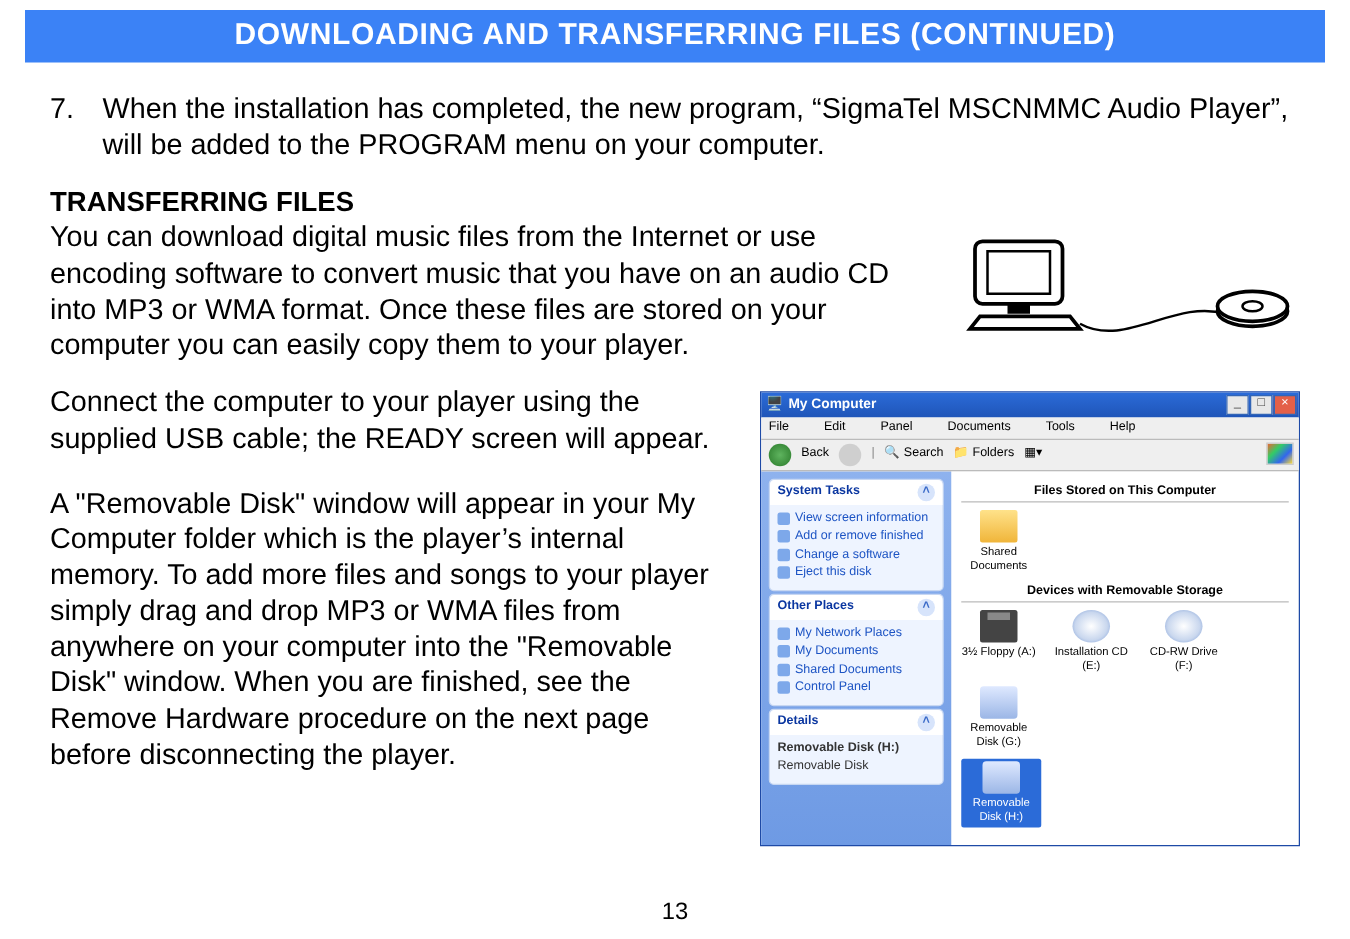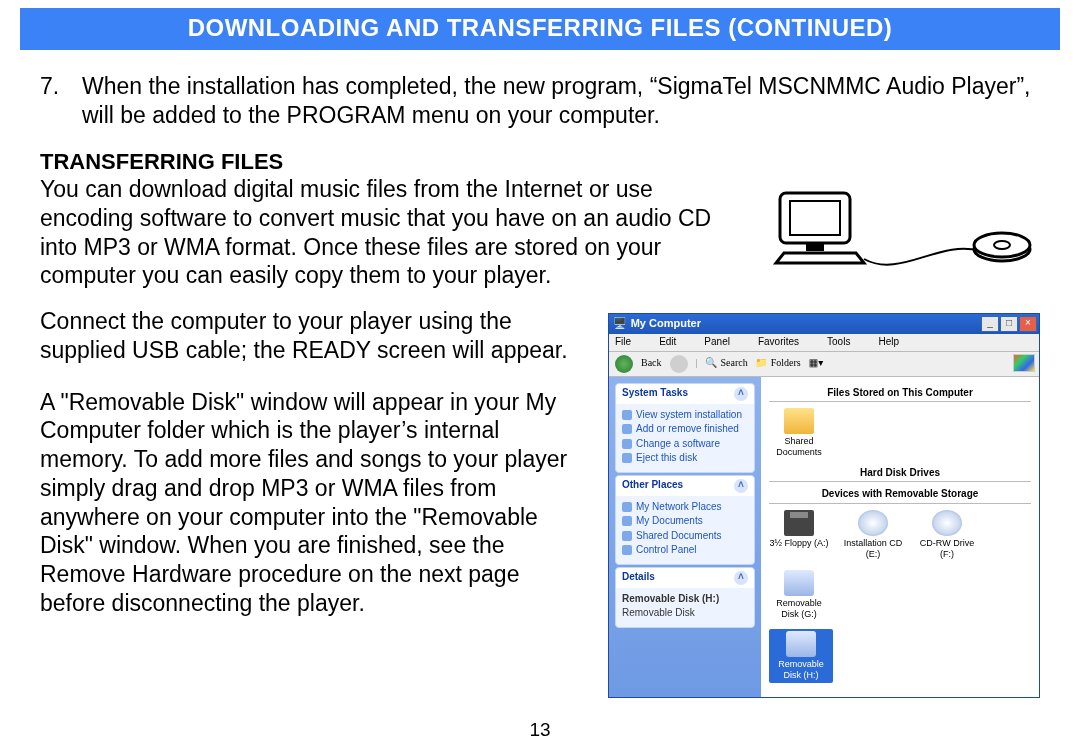--- a/index.html
+++ b/index.html
@@ -105,21 +105,20 @@
     gap: 28px;
   }
   .mc-toolbar {
     background: #efefef;
     padding: 3px 6px;
     border-bottom: 1px solid #bbb;
     display: flex;
     align-items: center;
     gap: 8px;
     position: relative;
-    font-family: Liberation Serif, serif;
   }
   .mc-toolbar .circ {
     width: 18px; height: 18px; border-radius: 50%;
     display: inline-block;
   }
   .mc-toolbar .back { background: radial-gradient(#5fb45f,#2a7a2a); }
   .mc-toolbar .fwd  { background: #cfcfcf; }
   .mc-toolbar .winlogo {
     position: absolute; right: 4px; top: 2px;
     width: 20px; height: 16px;
@@ -260,21 +259,21 @@
           <div class="winbtns">
             <span>_</span>
             <span>□</span>
             <span class="close">×</span>
           </div>
         </div>
         <div class="mc-menu">
           <span>File</span>
           <span>Edit</span>
           <span>Panel</span>
-          <span>Favorites</span>
+          <span>Documents</span>
           <span>Tools</span>
           <span>Help</span>
         </div>
         <div class="mc-toolbar">
           <span class="circ back"></span>
           <span>Back</span>
           <span class="circ fwd"></span>
           <span style="color:#888">|</span>
           <span>🔍 <span>Search</span></span>
           <span>📁 <span>Folders</span></span>
@@ -282,21 +281,21 @@
           <span class="winlogo"></span>
         </div>
         <div class="mc-body">
           <div class="mc-side">
             <div class="mc-panel">
               <div class="mc-phead">
                   <span>System Tasks</span>
                   <span class="chev">˄</span>
                 </div>
               <ul>
-                <li>View system installation</li>
+                <li>View screen information</li>
                 <li>Add or remove finished</li>
                 <li>Change a software</li>
                 <li>Eject this disk</li>
               </ul>
             </div>
             <div class="mc-panel">
               <div class="mc-phead">
                   <span>Other Places</span>
                   <span class="chev">˄</span>
                 </div>
@@ -319,21 +318,20 @@
             </div>
           </div>
           <div class="mc-content">
             <div class="mc-group-title">Files Stored on This Computer</div>
             <div class="mc-items">
               <div class="mc-item">
                 <div class="ic ic-folder"></div>
                 <div>Shared Documents</div>
               </div>
             </div>
-            <div class="mc-group-title">Hard Disk Drives</div>
             <div class="mc-group-title">Devices with Removable Storage</div>
             <div class="mc-items">
               <div class="mc-item">
                 <div class="ic ic-floppy"></div>
                 <div>3½ Floppy (A:)</div>
               </div>
               <div class="mc-item">
                 <div class="ic ic-cd"></div>
                 <div>Installation CD (E:)</div>
               </div>

